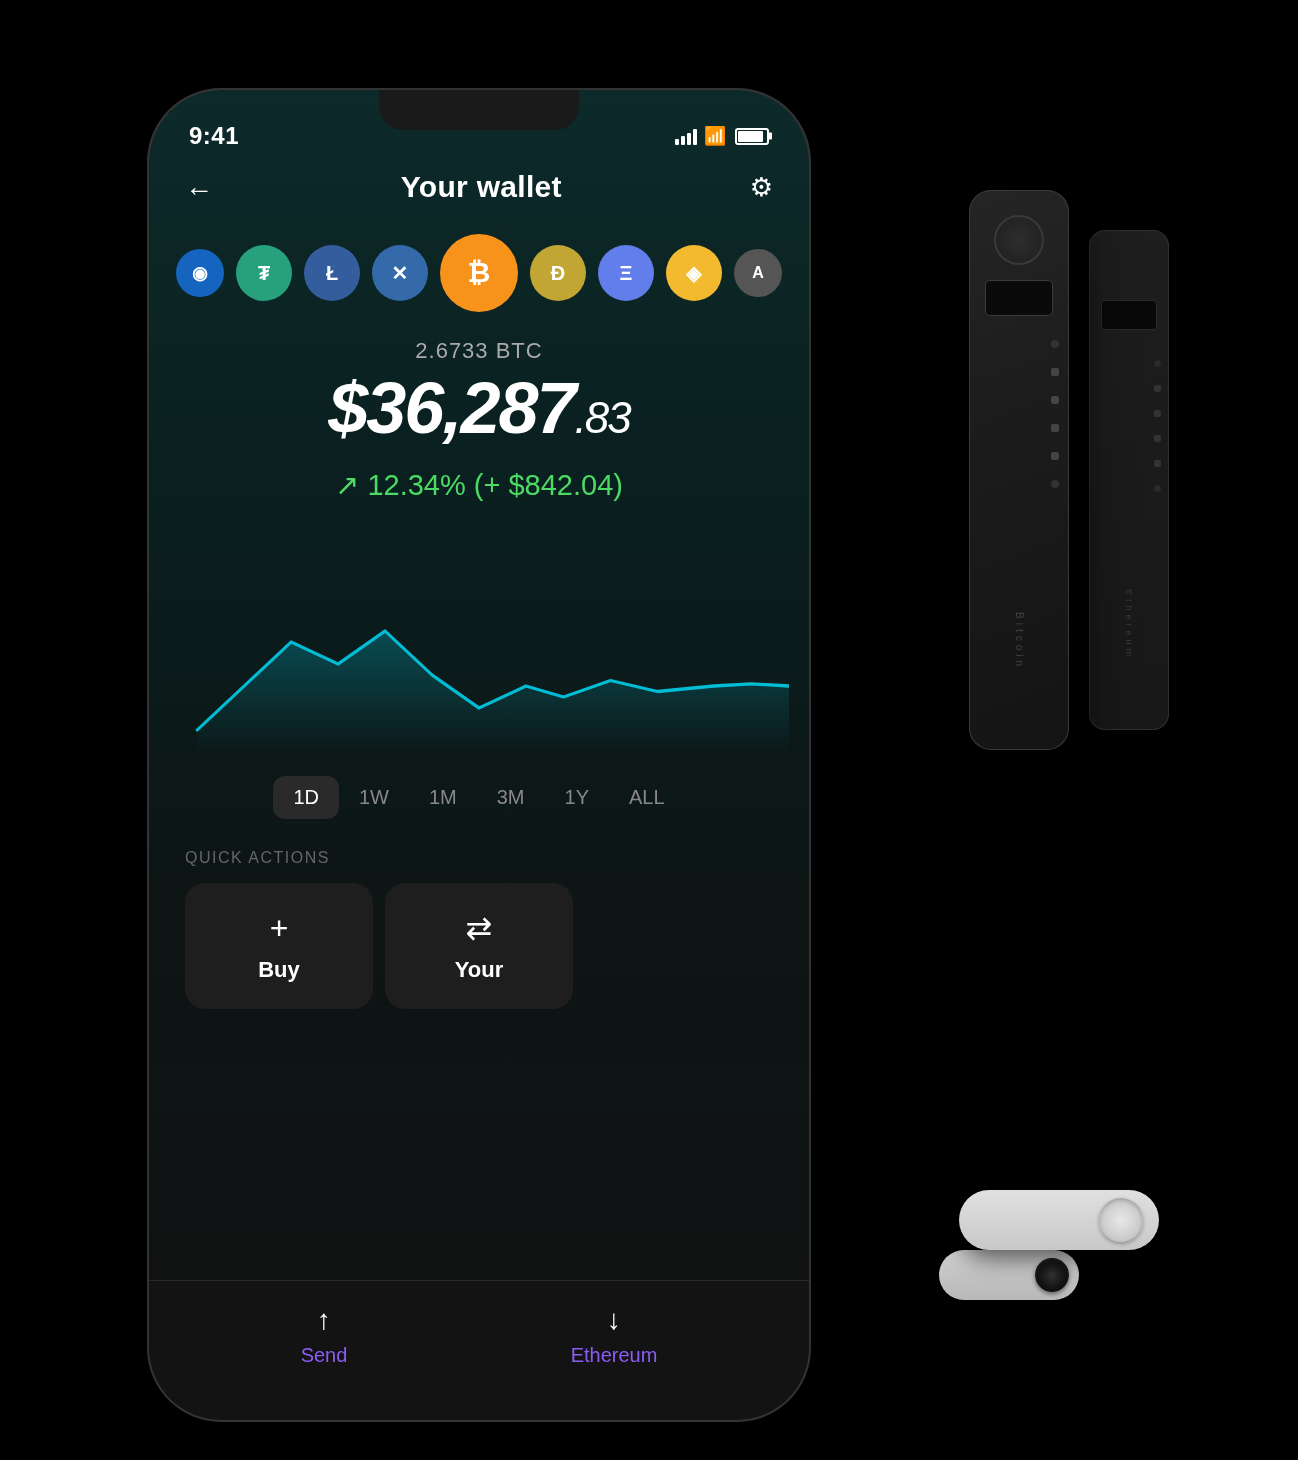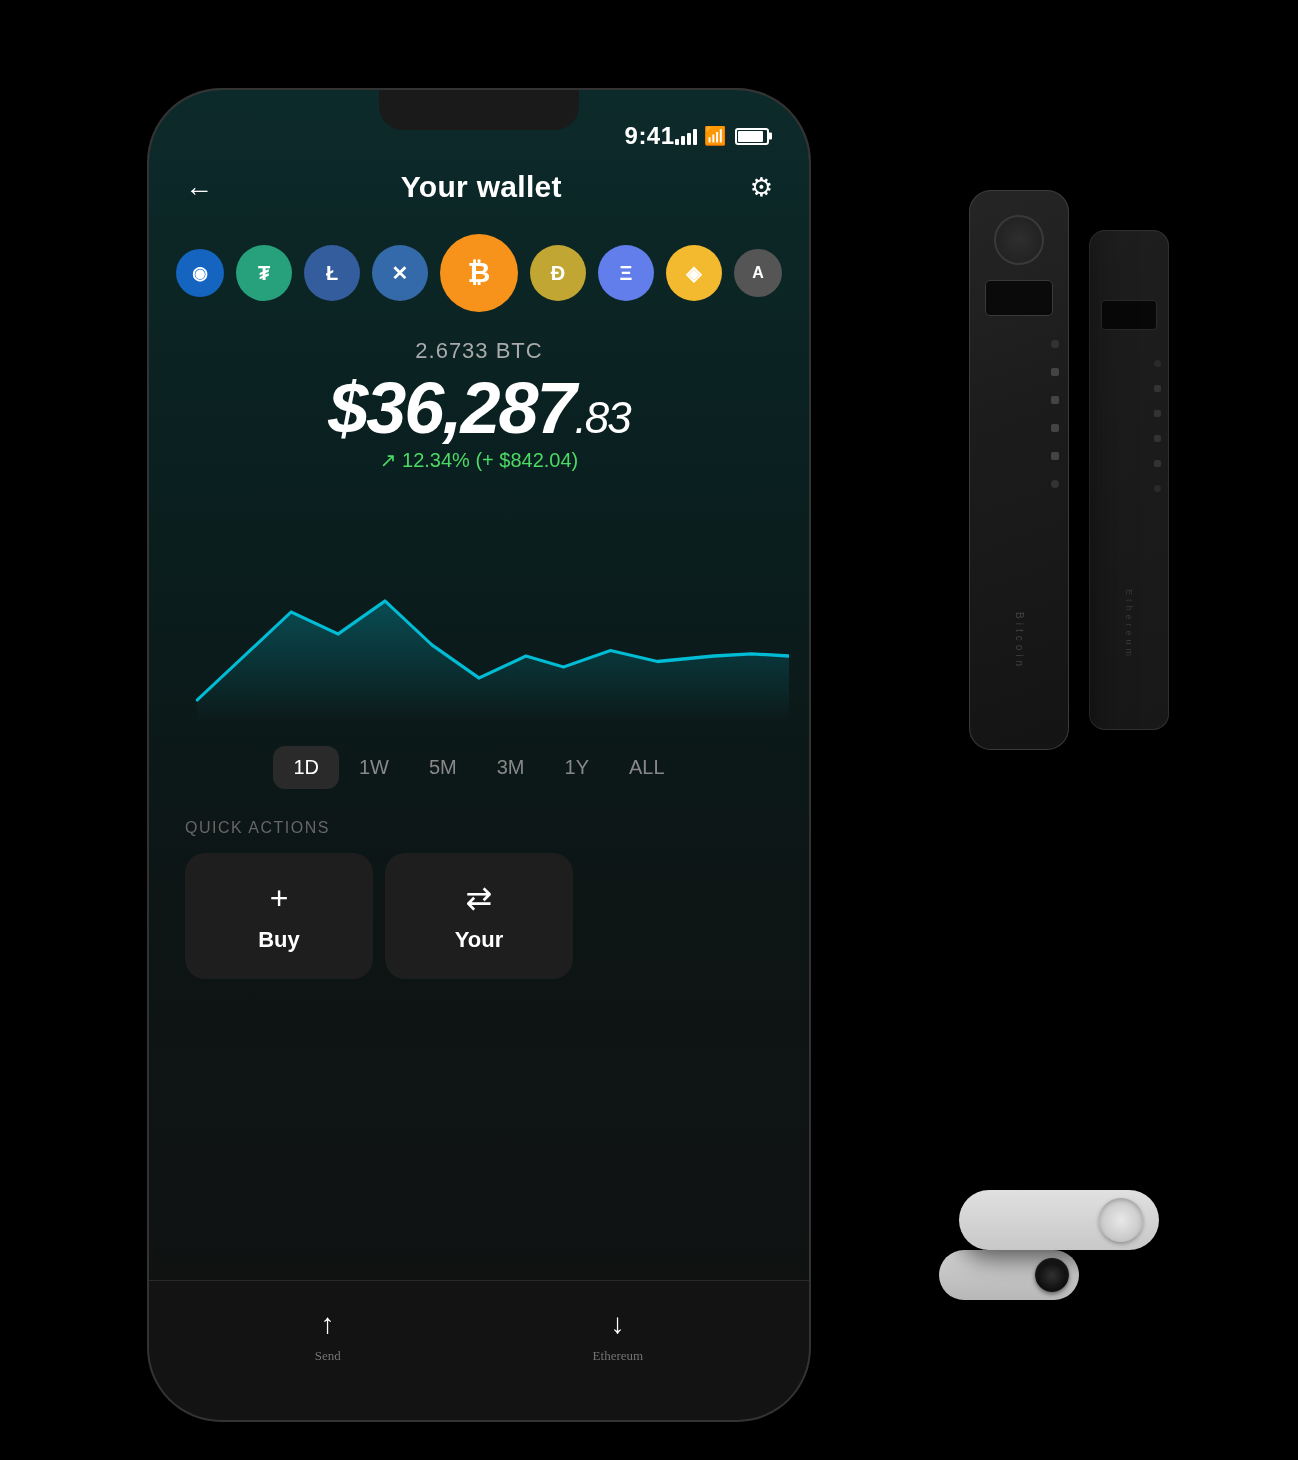--- a/index.html
+++ b/index.html
@@ -84,21 +84,21 @@
       right: 0;
       bottom: 0;
       background: linear-gradient(180deg, #0d2a2a 0%, #0a1f1f 30%, #0d1515 60%, #111 100%);
       border-radius: 72px;
       overflow: hidden;
     }
 
     
     .status-bar {
       display: flex;
-      justify-content: flex-end;
+      justify-content: space-between;
       align-items: center;
       padding: 32px 40px 0;
       height: 60px;
     }
 
     .status-time {
       font-size: 24px;
       font-weight: 600;
       color: #fff;
       letter-spacing: 0.5px;
@@ -236,23 +236,23 @@
       line-height: 1;
       font-style: italic;
     }
 
     .usd-cents {
       font-size: 44px;
       font-weight: 400;
     }
 
     .percent-change {
-      font-size: 20px;
+      font-size: 29px;
       color: #4cd964;
-      margin-top: 4px;
+      margin-top: 24px;
     }
 
     
     .chart-area {
       margin: 20px 20px 0;
       height: 220px;
       position: relative;
     }
 
     .chart-svg {
@@ -349,24 +349,23 @@
       gap: 8px;
       cursor: pointer;
     }
 
     .nav-icon {
       font-size: 28px;
       color: #fff;
     }
 
     .nav-label {
-      font-size: 13px;
-      color: #737373;
+      font-size: 20px;
+      color: #8b5cf6;
       font-weight: 400;
-      font-family: Liberation Serif, serif;
     }
 
     
     .nano-s {
       width: 200px;
       height: 60px;
       background: linear-gradient(180deg, #e0e0e0 0%, #c8c8c8 100%);
       border-radius: 30px;
       position: absolute;
       bottom: 180px;
@@ -534,21 +533,21 @@
 
           <path d="M30,180 L80,140 L130,100 L180,120 L230,90 L280,130 L330,160 L380,140 L420,150 L470,135 L520,145 L580,140 L620,138 L660,140 L660,200 L30,200 Z" fill="url(#chartGrad)"></path>
 
           <polyline points="30,180 80,140 130,100 180,120 230,90 280,130 330,160 380,140 420,150 470,135 520,145 580,140 620,138 660,140" fill="none" stroke="#00bcd4" stroke-width="3" stroke-linecap="round" stroke-linejoin="round"></polyline>
         </svg>
       </div>
 
       <div class="time-filters">
         <button class="time-btn active">1D</button>
         <button class="time-btn">1W</button>
-        <button class="time-btn">5M</button>
+        <button class="time-btn">1M</button>
         <button class="time-btn">3M</button>
         <button class="time-btn">1Y</button>
         <button class="time-btn">ALL</button>
       </div>
 
       <div class="quick-actions-label">QUICK ACTIONS</div>
       <div class="actions-grid">
         <div class="action-btn">
           <span class="action-icon">+</span>
           <span class="action-label">Buy</span>

